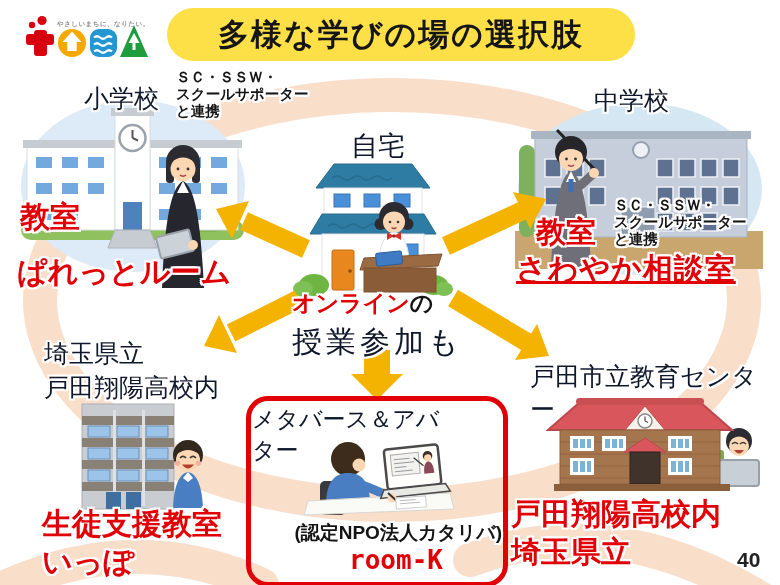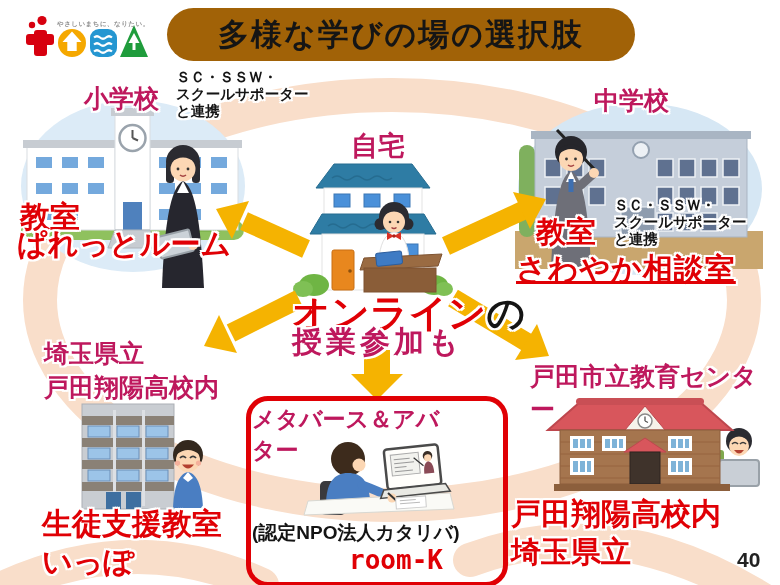--- a/index.html
+++ b/index.html
@@ -1,53 +1,53 @@
 <!DOCTYPE html>
 <html><head>
 <meta charset="utf-8">
 <style>
   html,body{margin:0;padding:0;background:#fff;}
   .slide{position:relative;width:780px;height:585px;background:#ffffff;overflow:hidden;
          font-family:"Liberation Sans","DejaVu Sans",sans-serif;}
   .abs{position:absolute;}
   svg{overflow:visible;display:block;}
   .layer{position:absolute;left:0;top:0;pointer-events:none;}
-  .black-label{font-weight:700;color:#be185d;}
+  .black-label{font-weight:400;color:#0f172a;}
   .red-label{font-weight:900;color:#E00005;}
   .halo{text-shadow:-2px -2px 0 #fff,2px -2px 0 #fff,-2px 2px 0 #fff,2px 2px 0 #fff,
         0 -2px 0 #fff,0 2px 0 #fff,-2px 0 0 #fff,2px 0 0 #fff;}
   .z0{z-index:0}.z2{z-index:2}.z3{z-index:3}.z4{z-index:4}.z5{z-index:5}
 
-  #title-banner{left:167px;top:8px;width:468px;height:53px;border-radius:27px;background:#a16207;
+  #title-banner{left:167px;top:8px;width:468px;height:53px;border-radius:27px;background:#fde047;
                 display:flex;align-items:center;justify-content:center;}
   #title-banner span{font-size:31px;font-weight:900;color:#151515;letter-spacing:2px;}
   #logo-tagline{left:57px;top:20px;font-size:6.5px;color:#8f8f8f;letter-spacing:.5px;font-weight:700;}
 
   #lbl-elem{left:84px;top:82px;font-size:25px;}
   #note-elem{left:176px;top:69px;font-size:14.5px;font-weight:700;line-height:1.18;color:#141414;}
   #room-elem1{left:20px;top:197px;font-size:30px;}
-  #room-elem2{left:17px;top:224px;font-size:30px;}
+  #room-elem2{left:17px;top:252px;font-size:30px;}
 
   #lbl-jh{left:594px;top:84px;font-size:25px;}
   #note-jh{left:614px;top:197px;font-size:14.5px;font-weight:700;line-height:1.18;color:#141414;}
   #room-jh1{left:536px;top:212px;font-size:30px;}
   #room-jh2{left:516px;top:249px;font-size:30px;letter-spacing:1px;text-decoration:underline;}
 
   #lbl-home{left:288px;top:128px;width:180px;text-align:center;font-size:27px;}
-  #cap1{left:292px;top:288px;font-size:38px;font-weight:900;}
+  #cap1{left:292px;top:288px;font-size:23px;font-weight:900;}
   #cap1 .hl{color:#E00005;} #cap1 .rest{color:#141414;}
   #cap2{left:292px;top:322px;font-size:30px;letter-spacing:4px;}
 
   #lbl-hs{left:44px;top:337px;font-size:25px;line-height:1.35;}
   #room-hs1{left:42px;top:504px;font-size:30px;}
   #room-hs2{left:42px;top:542px;font-size:30px;}
 
   #mv-box{left:246px;top:396px;width:252px;height:181px;border:5px solid #E00005;border-radius:22px;background:transparent;}
   #mv-title{left:252px;top:404px;width:204px;text-align:left;font-size:23px;}
-  #mv-org{left:252px;top:520px;width:250px;text-align:left;font-size:19px;font-weight:700;color:#141414;}
+  #mv-org{left:252px;top:520px;width:250px;text-align:right;font-size:19px;font-weight:700;color:#141414;}
   #mv-name{left:252px;top:545px;width:288px;text-align:center;font-size:26px;font-weight:bold;color:#E00005;
            font-family:"DejaVu Sans Mono","Liberation Mono",monospace;}
 
   #lbl-ec{left:530px;top:360px;font-size:25px;}
   #room-ec1{left:511px;top:494px;font-size:30px;}
   #room-ec2{left:511px;top:532px;font-size:30px;}
 
   #page-number{left:737px;top:548px;font-size:21px;font-weight:700;color:#222;}
 </style>
 </head>

